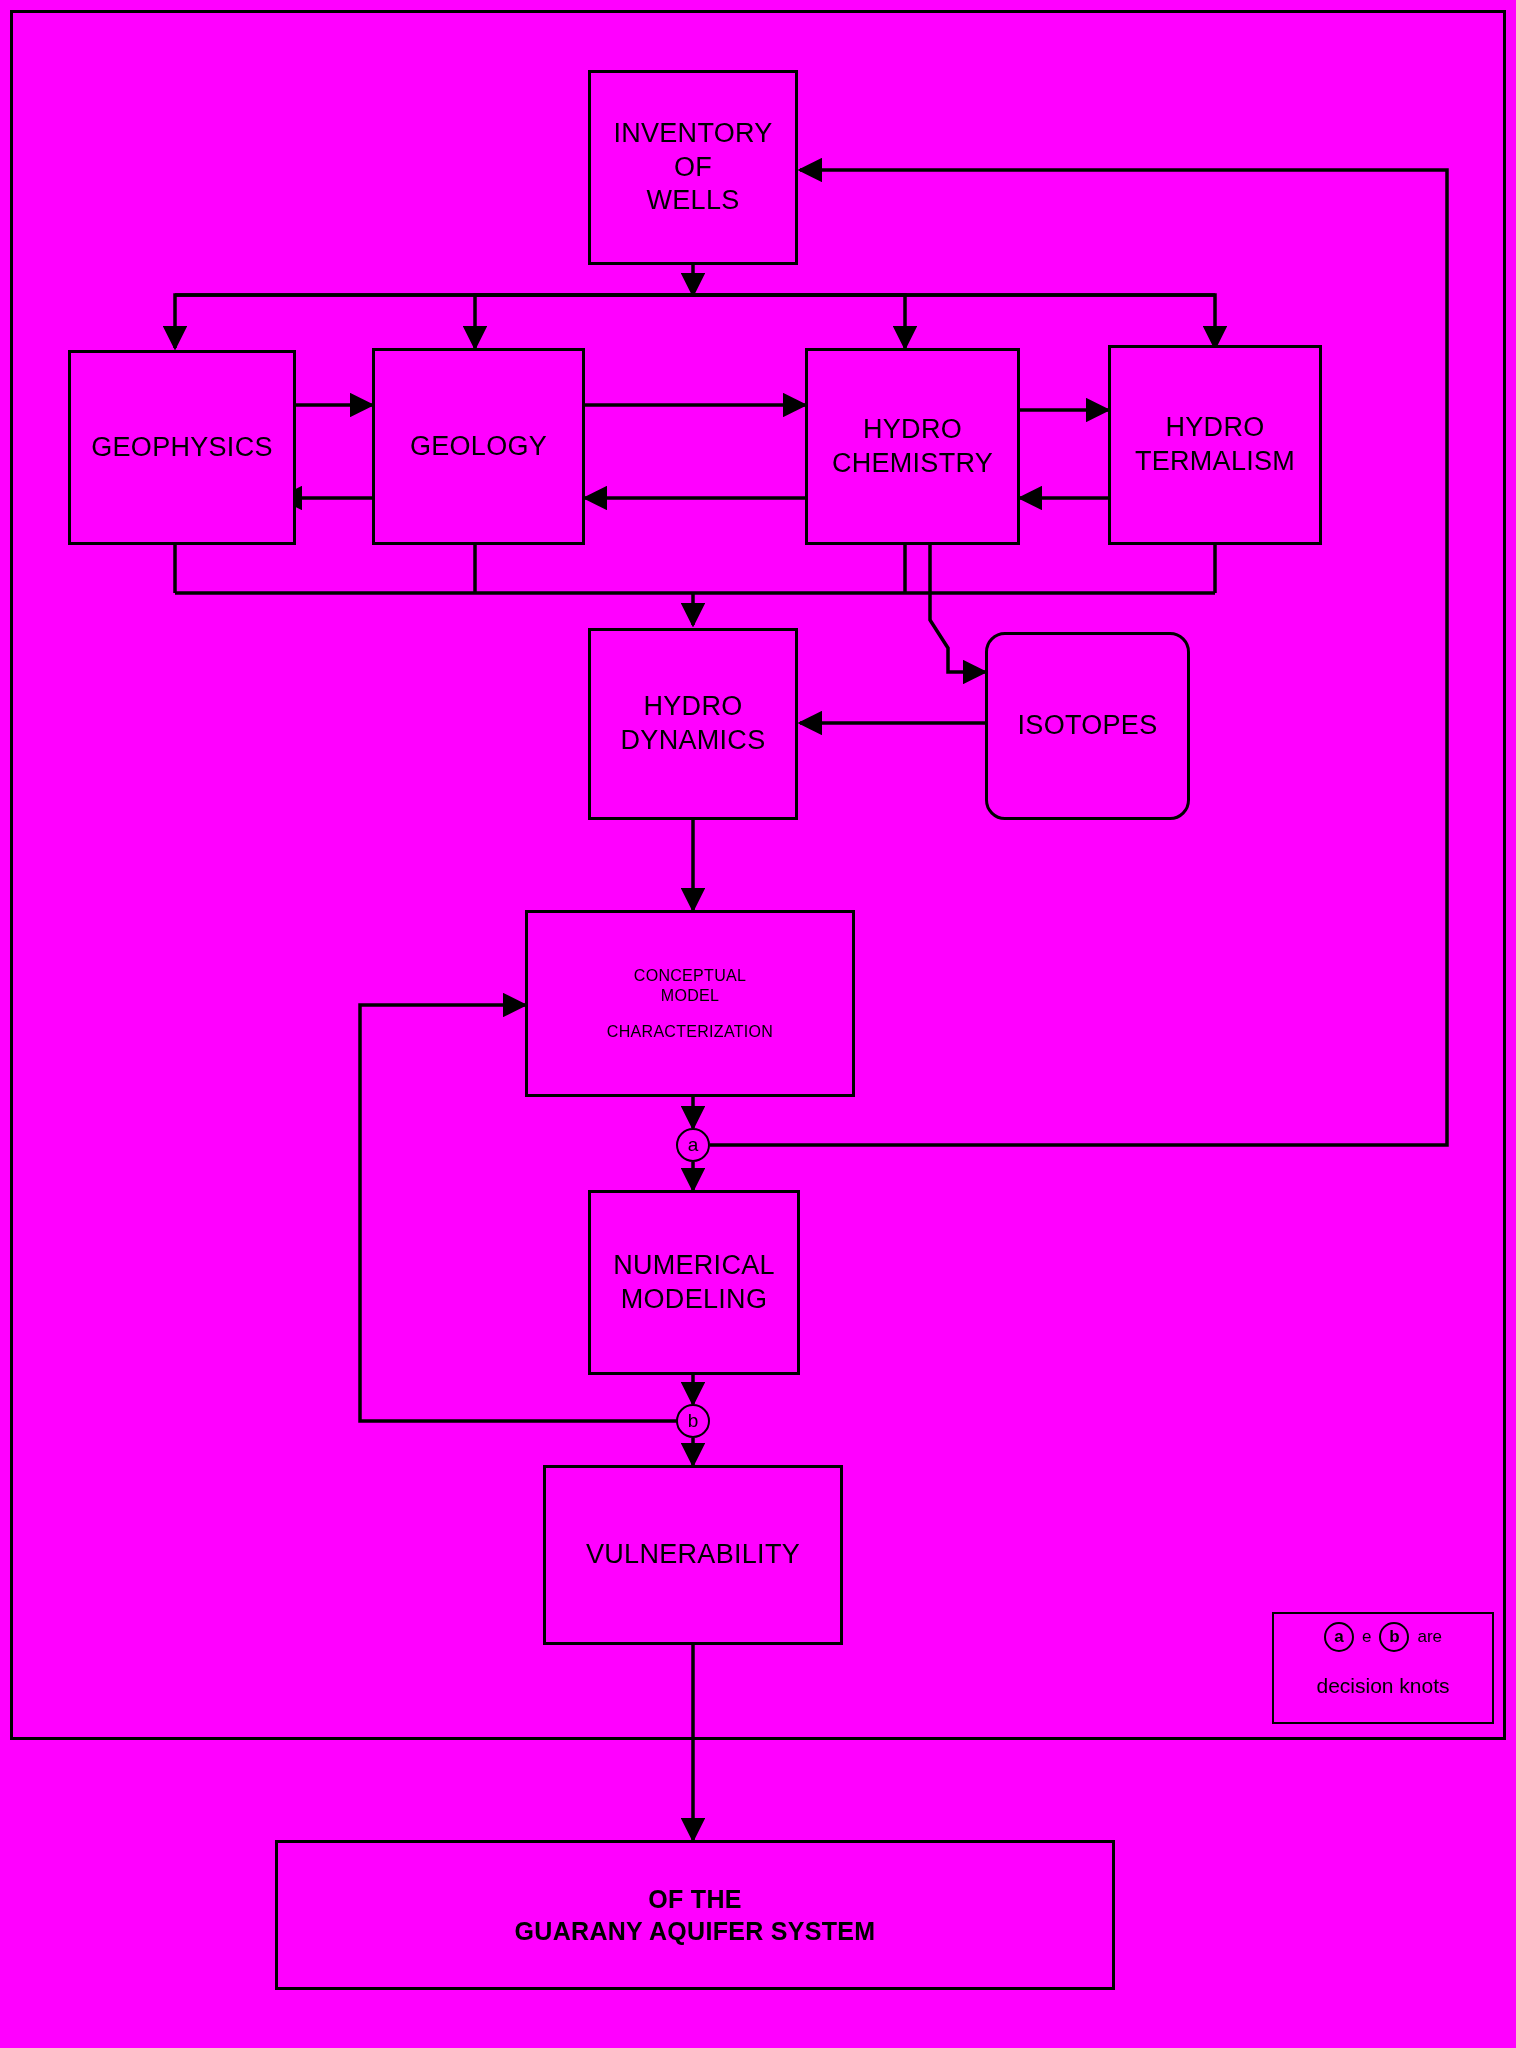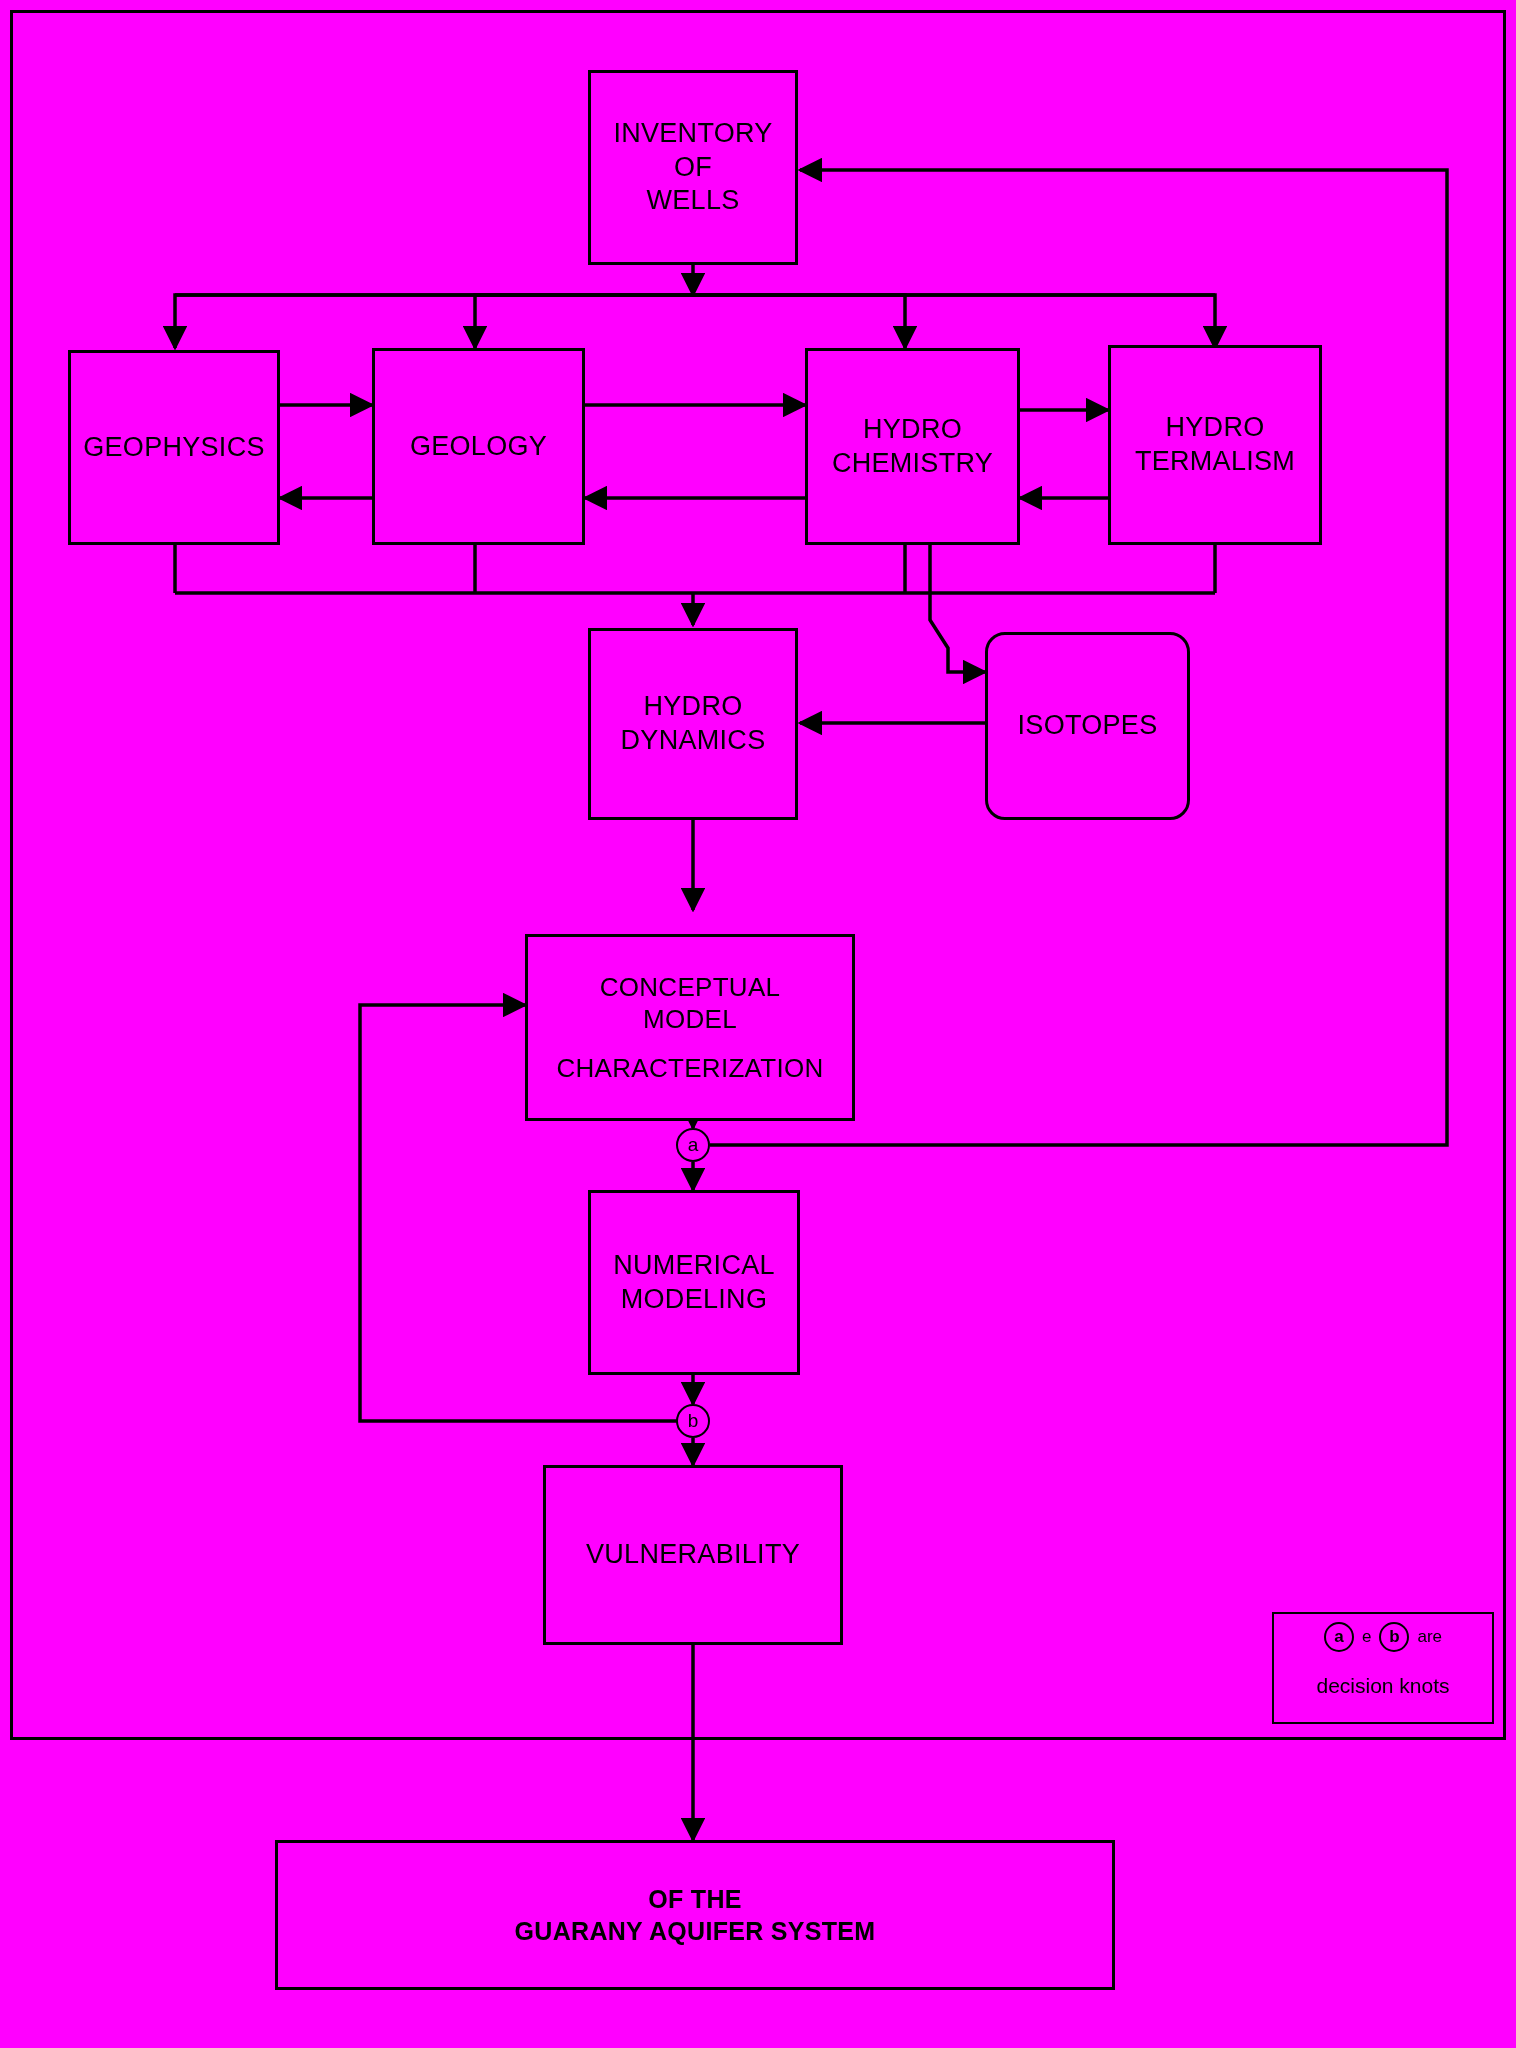--- a/index.html
+++ b/index.html
@@ -32,21 +32,21 @@
     align-items: center;
     justify-content: center;
     text-align: center;
     color: #000000;
     font-size: 27px;
     line-height: 1.25;
     letter-spacing: 0.3px;
     z-index: 3;
   }
   .node .line { display: block; white-space: pre; }
-  .node-conceptual { font-size: 26px; margin-top: 24px; }
+  .node-conceptual { font-size: 16px; }
   .node-conceptual .gap { height: 16px; }
   .node-final {
     font-weight: bold;
     font-size: 25px;
     line-height: 1.3;
   }
   .knot {
     position: absolute;
     width: 34px;
     height: 34px;
@@ -165,21 +165,21 @@
       <path d="M 693 1645 L 693 1840"></path>
     </g>
   </svg>
 
   <div class="node" style="left:588px; top:70px; width:210px; height:195px;">
     <span class="line">INVENTORY</span>
     <span class="line">OF</span>
     <span class="line">WELLS</span>
   </div>
 
-  <div class="node" style="left:68px; top:350px; width:212px; height:195px;">
+  <div class="node" style="left:68px; top:350px; width:228px; height:195px;">
     <span class="line">GEOPHYSICS</span>
   </div>
 
   <div class="node" style="left:372px; top:348px; width:213px; height:197px;">
     <span class="line">GEOLOGY</span>
   </div>
 
   <div class="node" style="left:805px; top:348px; width:215px; height:197px;">
     <span class="line">HYDRO</span>
     <span class="line">CHEMISTRY</span>

